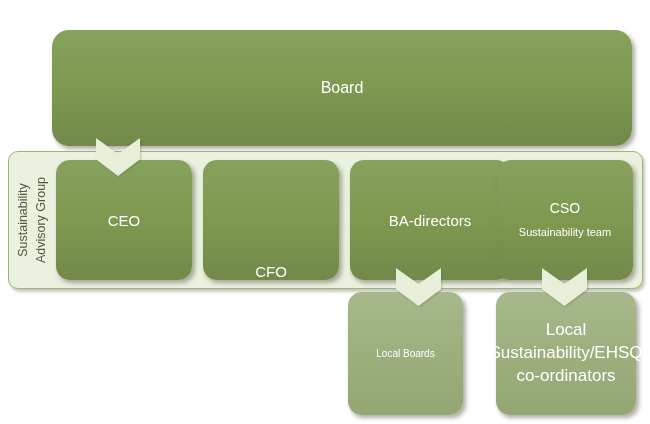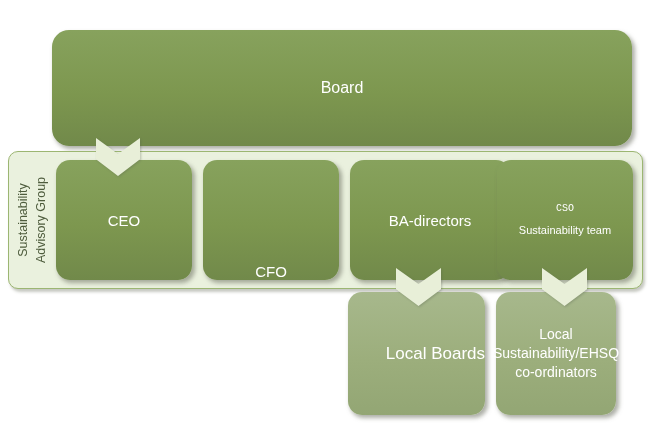--- a/index.html
+++ b/index.html
@@ -41,25 +41,25 @@
   .board {
     left: 52px; top: 30px; width: 580px; height: 116px;
     border-radius: 17px;
     font-size: 16px;
     z-index: 1;
   }
   .ceo  { left: 56px;  top: 160px; width: 136px; height: 120px; font-size: 15px; }
   .cfo  { left: 203px; top: 160px; width: 136px; height: 120px; font-size: 15px; justify-content: flex-end; }
   .ba   { left: 350px; top: 160px; width: 160px; height: 120px; font-size: 15px; }
   .cso  { left: 497px; top: 160px; width: 136px; height: 120px; padding: 0 16px; box-sizing: border-box; }
-  .cso .cso-title { font-size: 10px; margin-bottom: 9px; font-family: Liberation Mono, monospace; }
+  .cso .cso-title { font-size: 14px; margin-bottom: 9px; }
   .cso .cso-sub   { font-size: 11px; line-height: 1.3; }
-  .local-boards { left: 348px; top: 292px; width: 137px; height: 123px; font-size: 17px; align-items: flex-end; }
-  .local-coords { left: 496px; top: 292px; width: 120px; height: 123px;
-                  font-size: 14px; line-height: 1.35; padding: 0 26px; box-sizing: border-box; }
+  .local-boards { left: 348px; top: 292px; width: 115px; height: 123px; font-size: 10px; }
+  .local-coords { left: 496px; top: 292px; width: 140px; height: 123px;
+                  font-size: 17px; line-height: 1.35; padding: 0 26px; box-sizing: border-box; }
 
   
   .group-container {
     position: absolute;
     left: 8px; top: 151px; width: 635px; height: 138px;
     background: var(--container-fill, #eaf1de);
     border: 1.5px solid var(--container-border, #9cb672);
     border-radius: 10px;
     box-sizing: border-box;
     box-shadow: 2px 2.5px 3px rgba(130, 135, 120, 0.45);

